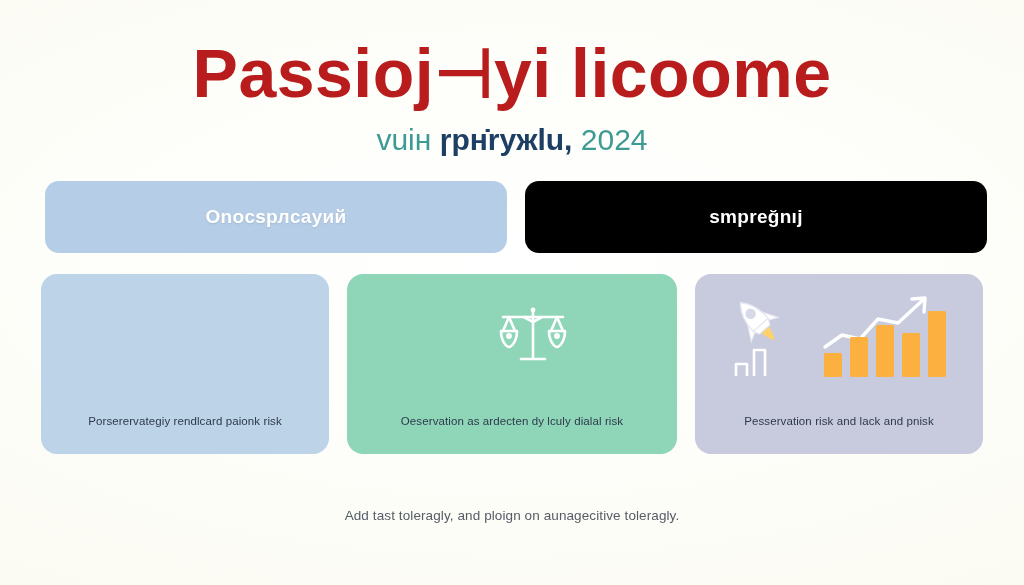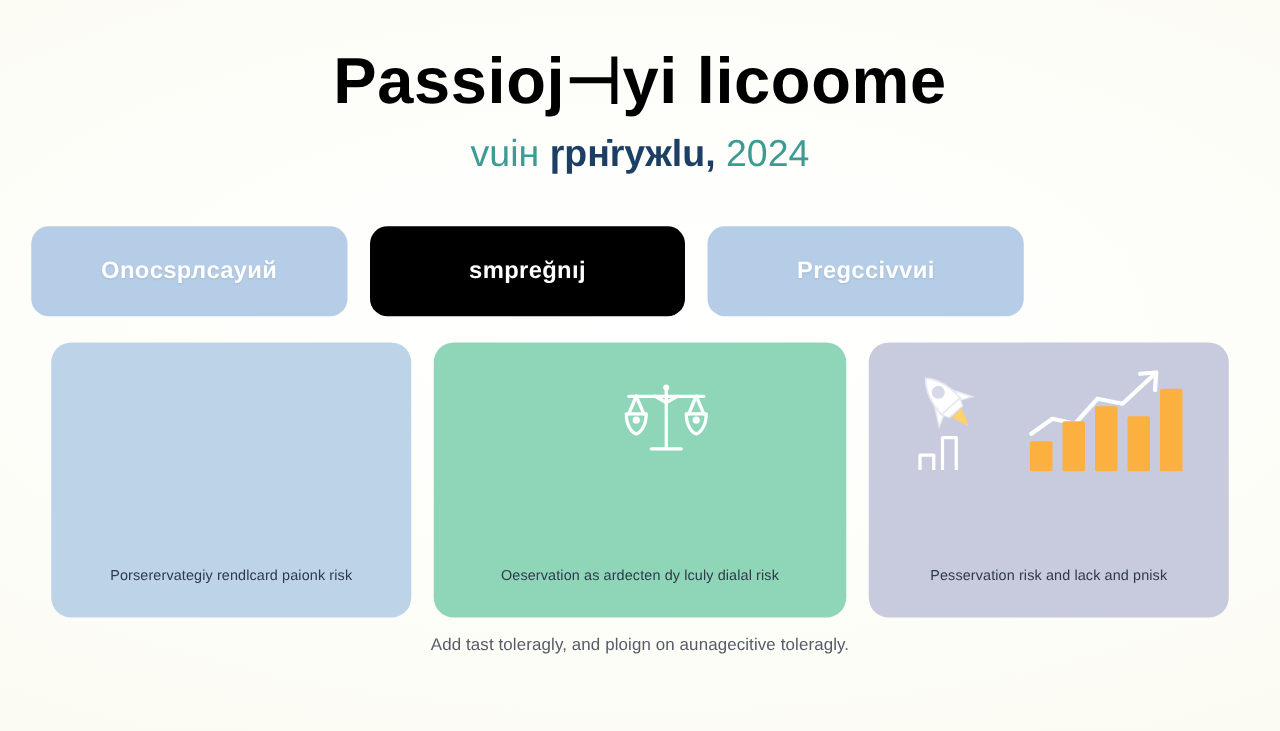--- a/index.html
+++ b/index.html
@@ -35,46 +35,47 @@
   
   .title-block {
     position: absolute;
     top: 38px;
     left: 0;
     width: 100%;
     text-align: center;
   }
 
   .slide-title {
-    font-size: 52px;
+    font-size: 68px;
     font-weight: bold;
-    color: #000000;
+    color: #b91c1c;
     letter-spacing: 0.5px;
     line-height: 1.05;
     white-space: nowrap;
   }
 
   .slide-subtitle {
     margin-top: 14px;
     font-size: 30px;
     line-height: 1.1;
     white-space: nowrap;
   }
   .sub-a { color: #3d9b93; }
   .sub-b { color: #1c3f63; font-weight: bold; margin-top: 32px; }
   .sub-c { color: #3d9b93; }
 
   
   .pill-row {
     position: absolute;
     top: 181px;
-    left: 25px;
-    width: 794px;
+    left: 45px;
+    width: 942px;
     display: flex;
     gap: 18px;
+    justify-content: flex-end;
   }
 
   .pill {
     flex: 1 1 0;
     height: 72px;
     border-radius: 14px;
     display: flex;
     align-items: center;
     justify-content: center;
     color: #ffffff;
@@ -89,21 +90,21 @@
     position: absolute;
     top: 274px;
     left: 41px;
     width: 942px;
     display: flex;
     gap: 18px;
   }
 
   .card {
     flex: 1 1 0;
-    height: 220px;
+    height: 180px;
     border-radius: 16px;
     position: relative;
     display: flex;
     flex-direction: column;
     align-items: center;
     justify-content: flex-start;
   }
 
   .card-art {
     height: 108px;
@@ -157,23 +158,20 @@
     </div>
   </div>
 
   <div class="pill-row">
     <div class="pill" style="background:#b5cde6;">
       <span>Onocsрлcaуий</span>
     </div>
     <div class="pill" style="background:#000000;">
       <span>smpreğnıj</span>
     </div>
-    <div class="pill" style="background:#b5cde6;">
-      <span>Pregccivvиi</span>
-    </div>
   </div>
 
   <div class="card-row">
 
     <div class="card" style="background:#bdd3e8;">
       <div class="card-art"></div>
       <div class="card-caption">Porserervategiy rendlcard paionk risk</div>
     </div>
 
     <div class="card" style="background:#8fd6b9;padding-left:42px;">

